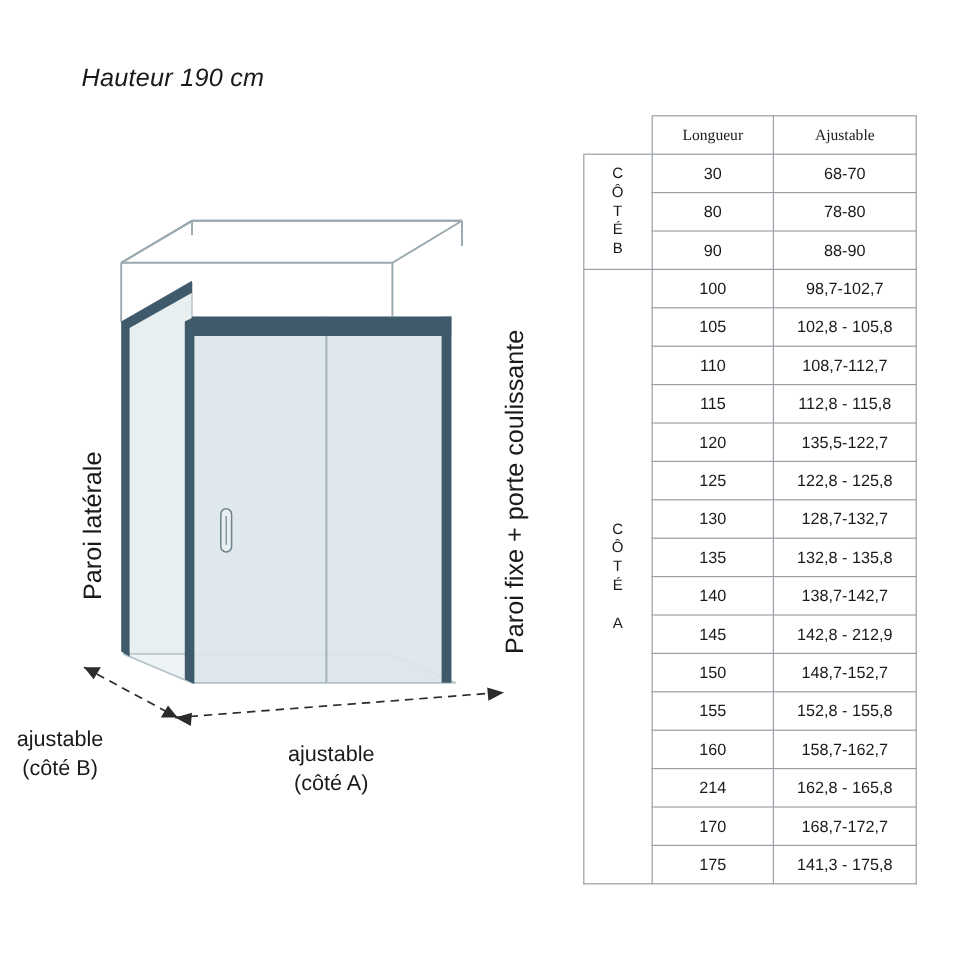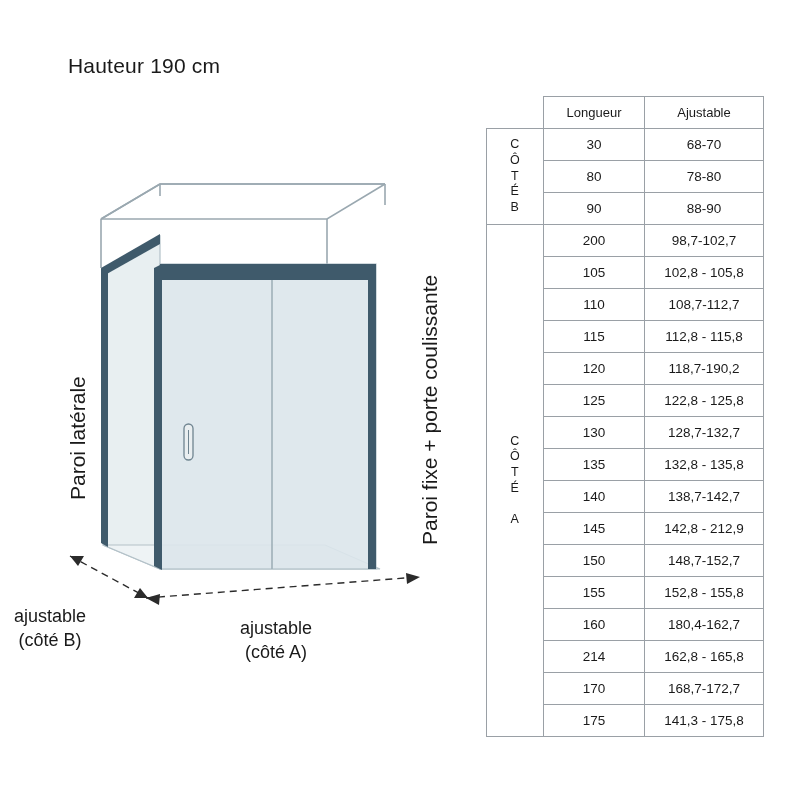--- a/index.html
+++ b/index.html
@@ -17,20 +17,21 @@
   }
 
   
   #height-title {
     position: absolute;
     left: 68px;
     top: 54px;
     font-size: 21px;
     letter-spacing: 0.2px;
     white-space: nowrap;
+    font-style: italic;
   }
 
   
   #drawing {
     position: absolute;
     left: 0;
     top: 0;
     width: 470px;
     height: 700px;
   }
@@ -81,20 +82,21 @@
     border: 1px solid #9aa0a6;
     padding: 0;
     text-align: center;
     vertical-align: middle;
     font-weight: normal;
     height: 31px;
     background: #ffffff;
   }
   #size-table th {
     font-size: 13px;
+    font-family: Liberation Serif, serif;
   }
   .col-side   { width: 56px; }
   .col-length { width: 100px; }
   .col-adj    { width: 118px; }
 
   .side-cell {
     font-size: 12.5px;
     line-height: 1.25;
     letter-spacing: 0.5px;
   }
@@ -209,38 +211,38 @@
       </tr>
       <tr>
         <td class="col-side side-cell" rowspan="16">
           <span>C</span>
           <span>Ô</span>
           <span>T</span>
           <span>É</span>
           <span>&nbsp;</span>
           <span>A</span>
         </td>
-        <td class="col-length">200</td>
+        <td class="col-length">100</td>
         <td class="col-adj">98,7-102,7</td>
       </tr>
       <tr>
         <td class="col-length">105</td>
         <td class="col-adj">102,8 - 105,8</td>
       </tr>
       <tr>
         <td class="col-length">110</td>
         <td class="col-adj">108,7-112,7</td>
       </tr>
       <tr>
         <td class="col-length">115</td>
         <td class="col-adj">112,8 - 115,8</td>
       </tr>
       <tr>
         <td class="col-length">120</td>
-        <td class="col-adj">118,7-190,2</td>
+        <td class="col-adj">135,5-122,7</td>
       </tr>
       <tr>
         <td class="col-length">125</td>
         <td class="col-adj">122,8 - 125,8</td>
       </tr>
       <tr>
         <td class="col-length">130</td>
         <td class="col-adj">128,7-132,7</td>
       </tr>
       <tr>
@@ -258,21 +260,21 @@
       <tr>
         <td class="col-length">150</td>
         <td class="col-adj">148,7-152,7</td>
       </tr>
       <tr>
         <td class="col-length">155</td>
         <td class="col-adj">152,8 - 155,8</td>
       </tr>
       <tr>
         <td class="col-length">160</td>
-        <td class="col-adj">180,4-162,7</td>
+        <td class="col-adj">158,7-162,7</td>
       </tr>
       <tr>
         <td class="col-length">214</td>
         <td class="col-adj">162,8 - 165,8</td>
       </tr>
       <tr>
         <td class="col-length">170</td>
         <td class="col-adj">168,7-172,7</td>
       </tr>
       <tr>

